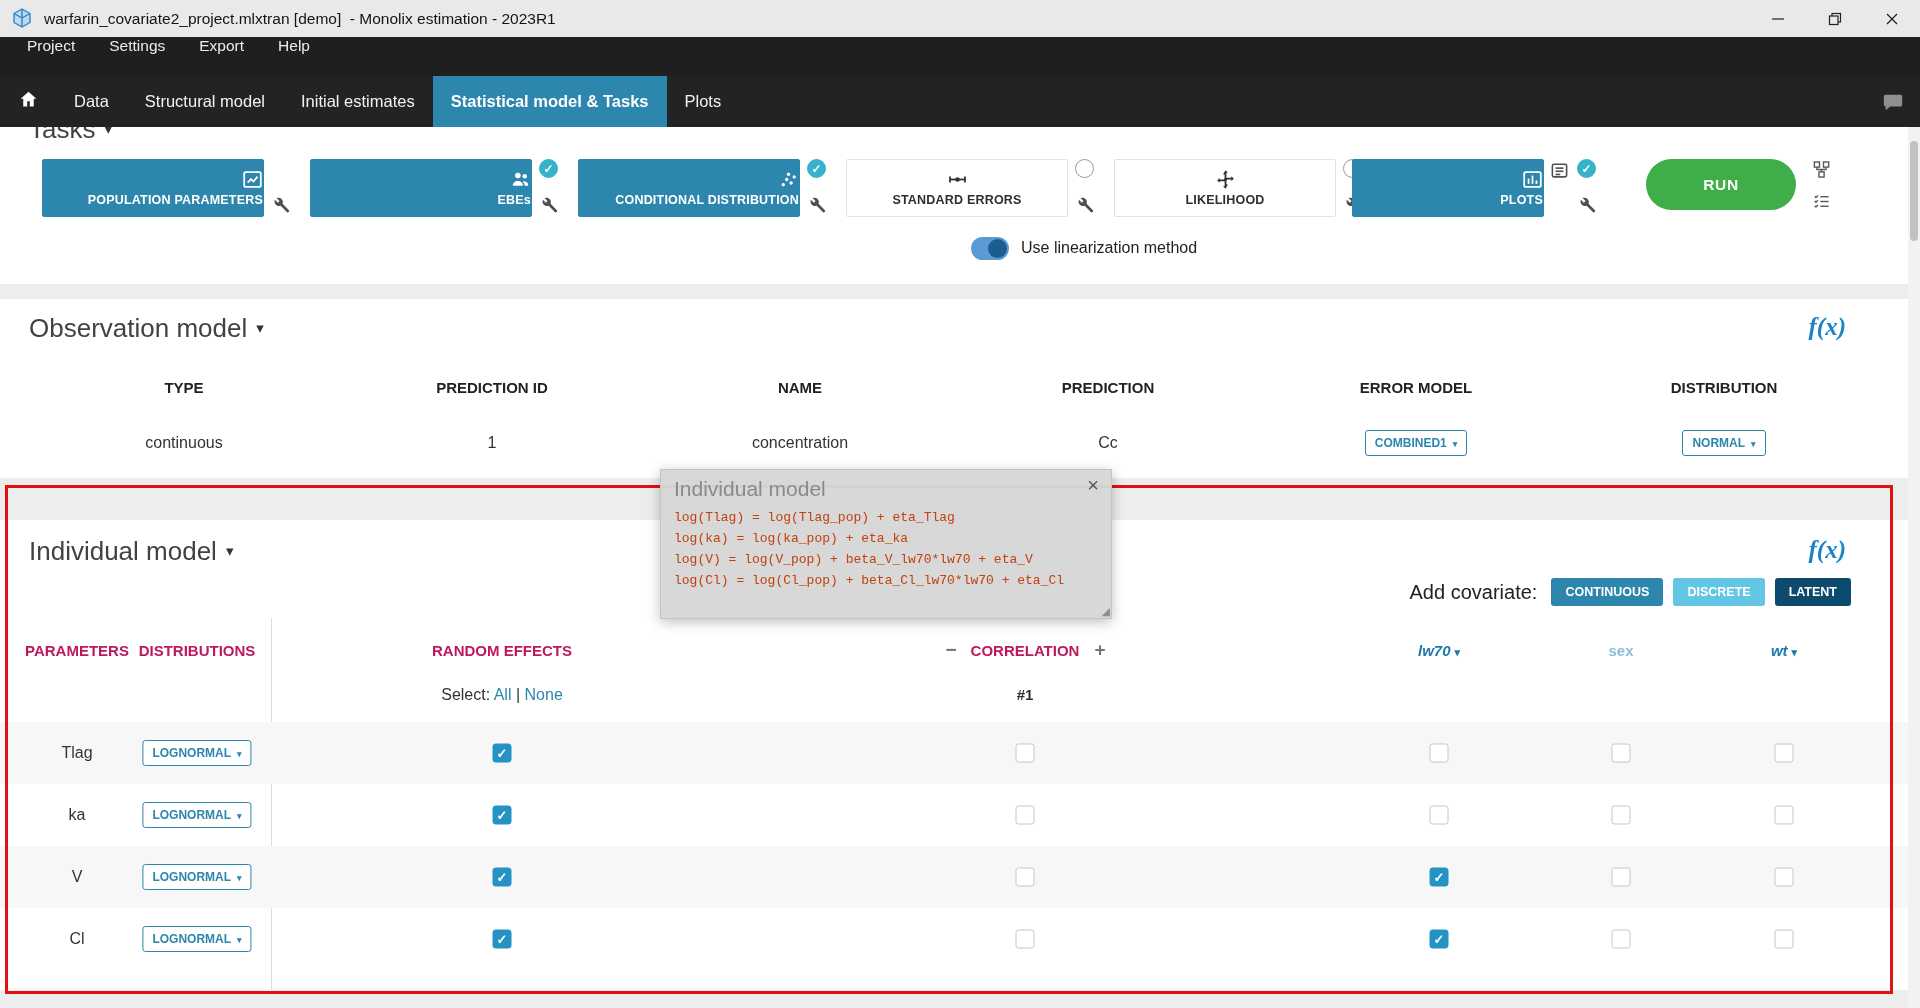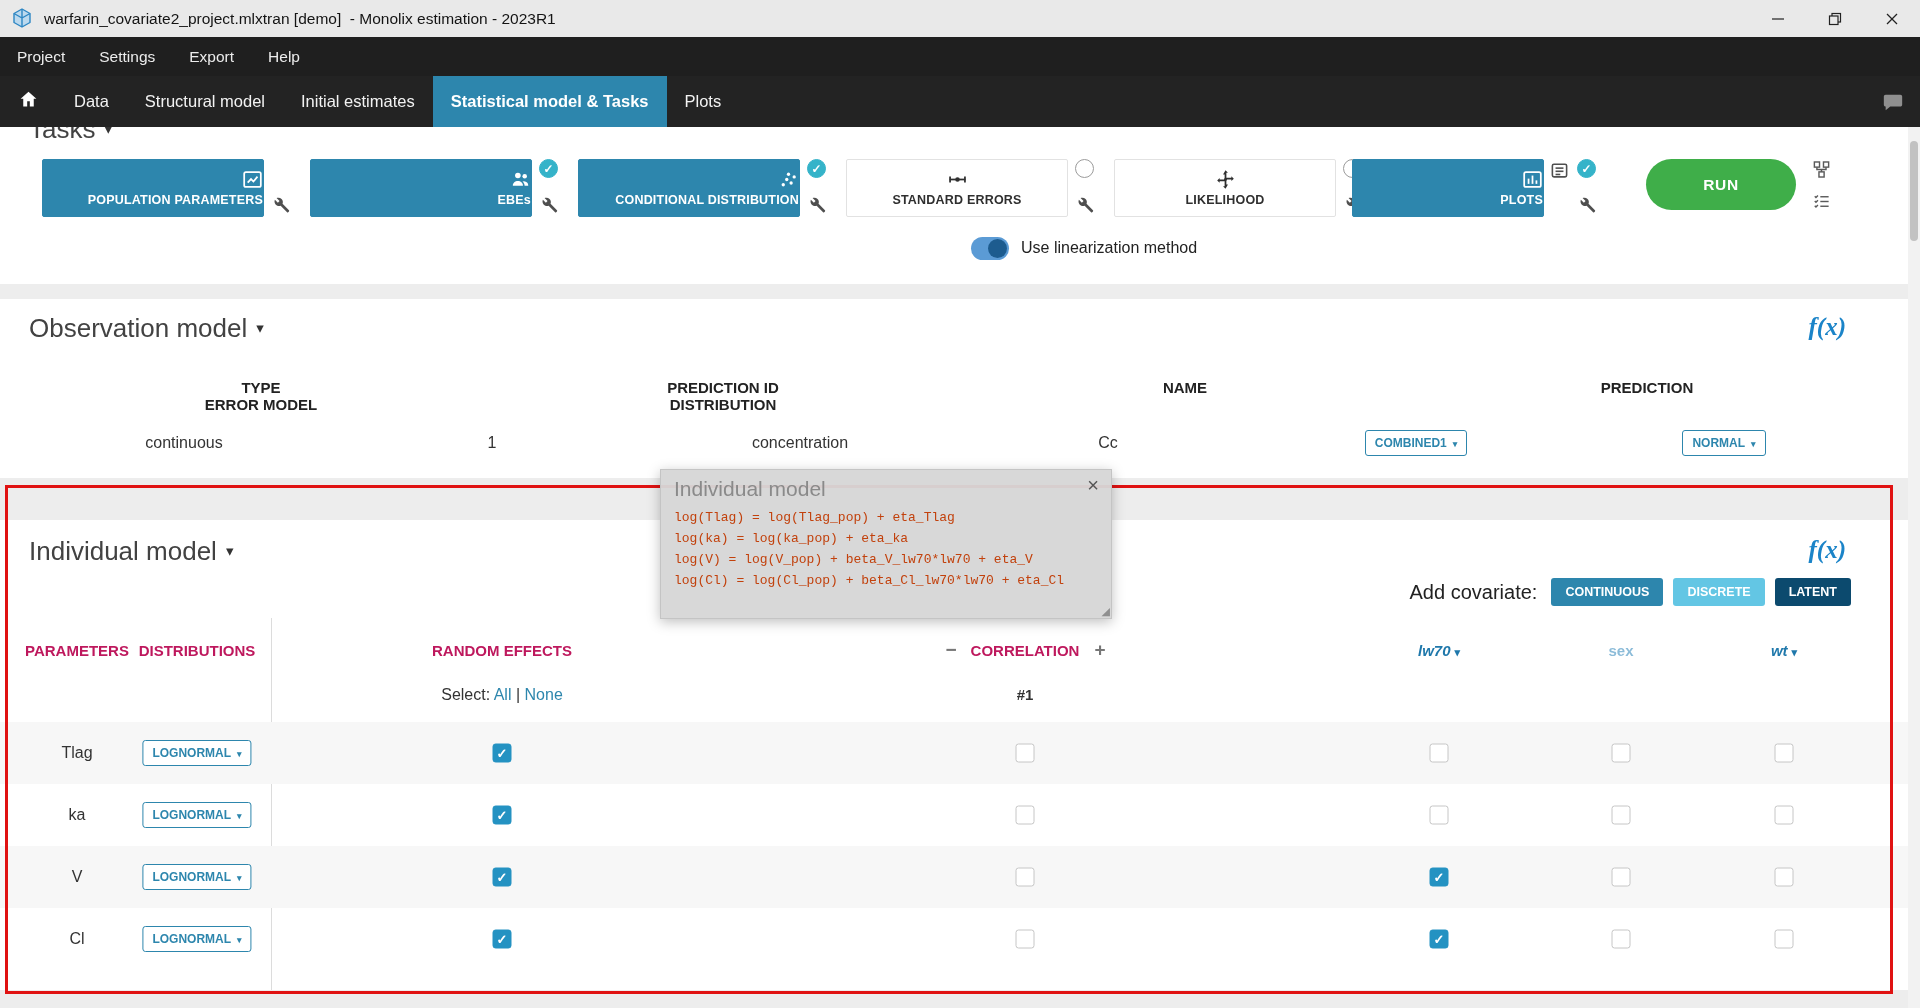--- a/index.html
+++ b/index.html
@@ -11,21 +11,21 @@
 
   
   .titlebar { position: absolute; top: 0; left: 0; right: 0; height: 37px; background: #e9e9e9; display: flex; align-items: center; }
   .logo { width: 24px; height: 24px; margin-left: 10px; flex: 0 0 auto; }
   .window-title { margin-left: 10px; font-size: 15.5px; color: #141414; white-space: pre; }
   .win-controls { margin-left: auto; display: flex; height: 100%; }
   .win-btn { width: 57px; height: 100%; display: flex; align-items: center; justify-content: center; color: #222; background: none; border: none; }
   .win-btn svg { width: 14px; height: 14px; }
 
   
-  .menubar { position: absolute; top: 37px; left: 0; right: 0; height: 39px; background: #1f1f1f; display: flex; align-items: center; }
+  .menubar { position: absolute; top: 37px; left: 0; right: 0; height: 39px; background: #1f1f1f; display: flex; padding-left: 10px; }
   .menu-item { padding: 0 17px; font-size: 15.5px; color: #ececec; cursor: pointer; }
 
   
   .tabbar { position: absolute; top: 76px; left: 0; right: 0; height: 51px; background: #232323; display: flex; }
   .home-tab { width: 56px; display: flex; align-items: center; justify-content: center; color: #fff; cursor: pointer; }
   .home-tab svg { width: 21px; height: 21px; }
   .tab { padding: 0 18px; display: flex; align-items: center; font-size: 16.5px; color: #f2f2f2; cursor: pointer; white-space: nowrap; }
   .tab.active { background: #2d86ad; font-weight: bold; color: #fff; }
   .tabbar-right { margin-left: auto; display: flex; align-items: center; padding-right: 16px; color: #8f8f8f; cursor: pointer; }
   .tabbar-right svg { width: 22px; height: 22px; }
@@ -70,21 +70,21 @@
   .run-btn { position: absolute; left: 1646px; top: 32px; width: 150px; height: 51px; border-radius: 26px; background: #3fae49; border: none; color: #fff; font-weight: bold; font-size: 15.5px; letter-spacing: .6px; cursor: pointer; font-family: inherit; }
   .run-side { position: absolute; left: 1812px; top: 33px; display: flex; flex-direction: column; gap: 9px; color: #5a5a5a; }
   .run-side svg { width: 19px; height: 19px; cursor: pointer; }
 
   .lin-toggle { position: absolute; left: 971px; top: 110px; width: 38px; height: 23px; border-radius: 12px; background: #5b9bd5; cursor: pointer; }
   .lin-toggle .knob { position: absolute; top: 2px; left: 2px; width: 19px; height: 19px; border-radius: 50%; background: #1d5c8f; }
   .lin-toggle.on .knob { left: auto; right: 2px; }
   .lin-label { position: absolute; left: 1021px; top: 112px; font-size: 16px; color: #222; }
 
   
-  .obs-header { position: absolute; top: 80px; left: 0; width: 100%; padding: 0 30px; display: grid; grid-template-columns: repeat(4, 1fr); }
+  .obs-header { position: absolute; top: 80px; left: 0; width: 100%; padding: 0 30px; display: grid; grid-template-columns: repeat(6, 1fr); }
   .obs-header span { text-align: center; font-weight: bold; font-size: 15px; color: #222; }
   .obs-row { position: absolute; top: 118px; left: 0; width: 100%; padding: 0 30px; height: 52px; display: grid; grid-template-columns: repeat(6, 1fr); align-items: center; }
   .obs-row > div { display: flex; justify-content: center; font-size: 16px; color: #333; }
 
   .pill { display: inline-flex; align-items: center; gap: 6px; border: 1px solid #2d86ad; background: #fff; color: #2d86ad; font-weight: bold; font-size: 12px; padding: 5px 9px; border-radius: 3px; cursor: pointer; font-family: inherit; }
   .pill .caret::after { content: "▾"; font-size: 9px; }
 
   
   .addcov { position: absolute; right: 57px; top: 58px; display: flex; align-items: center; gap: 10px; }
   .addcov-label { font-size: 20px; color: #222; margin-right: 4px; }

